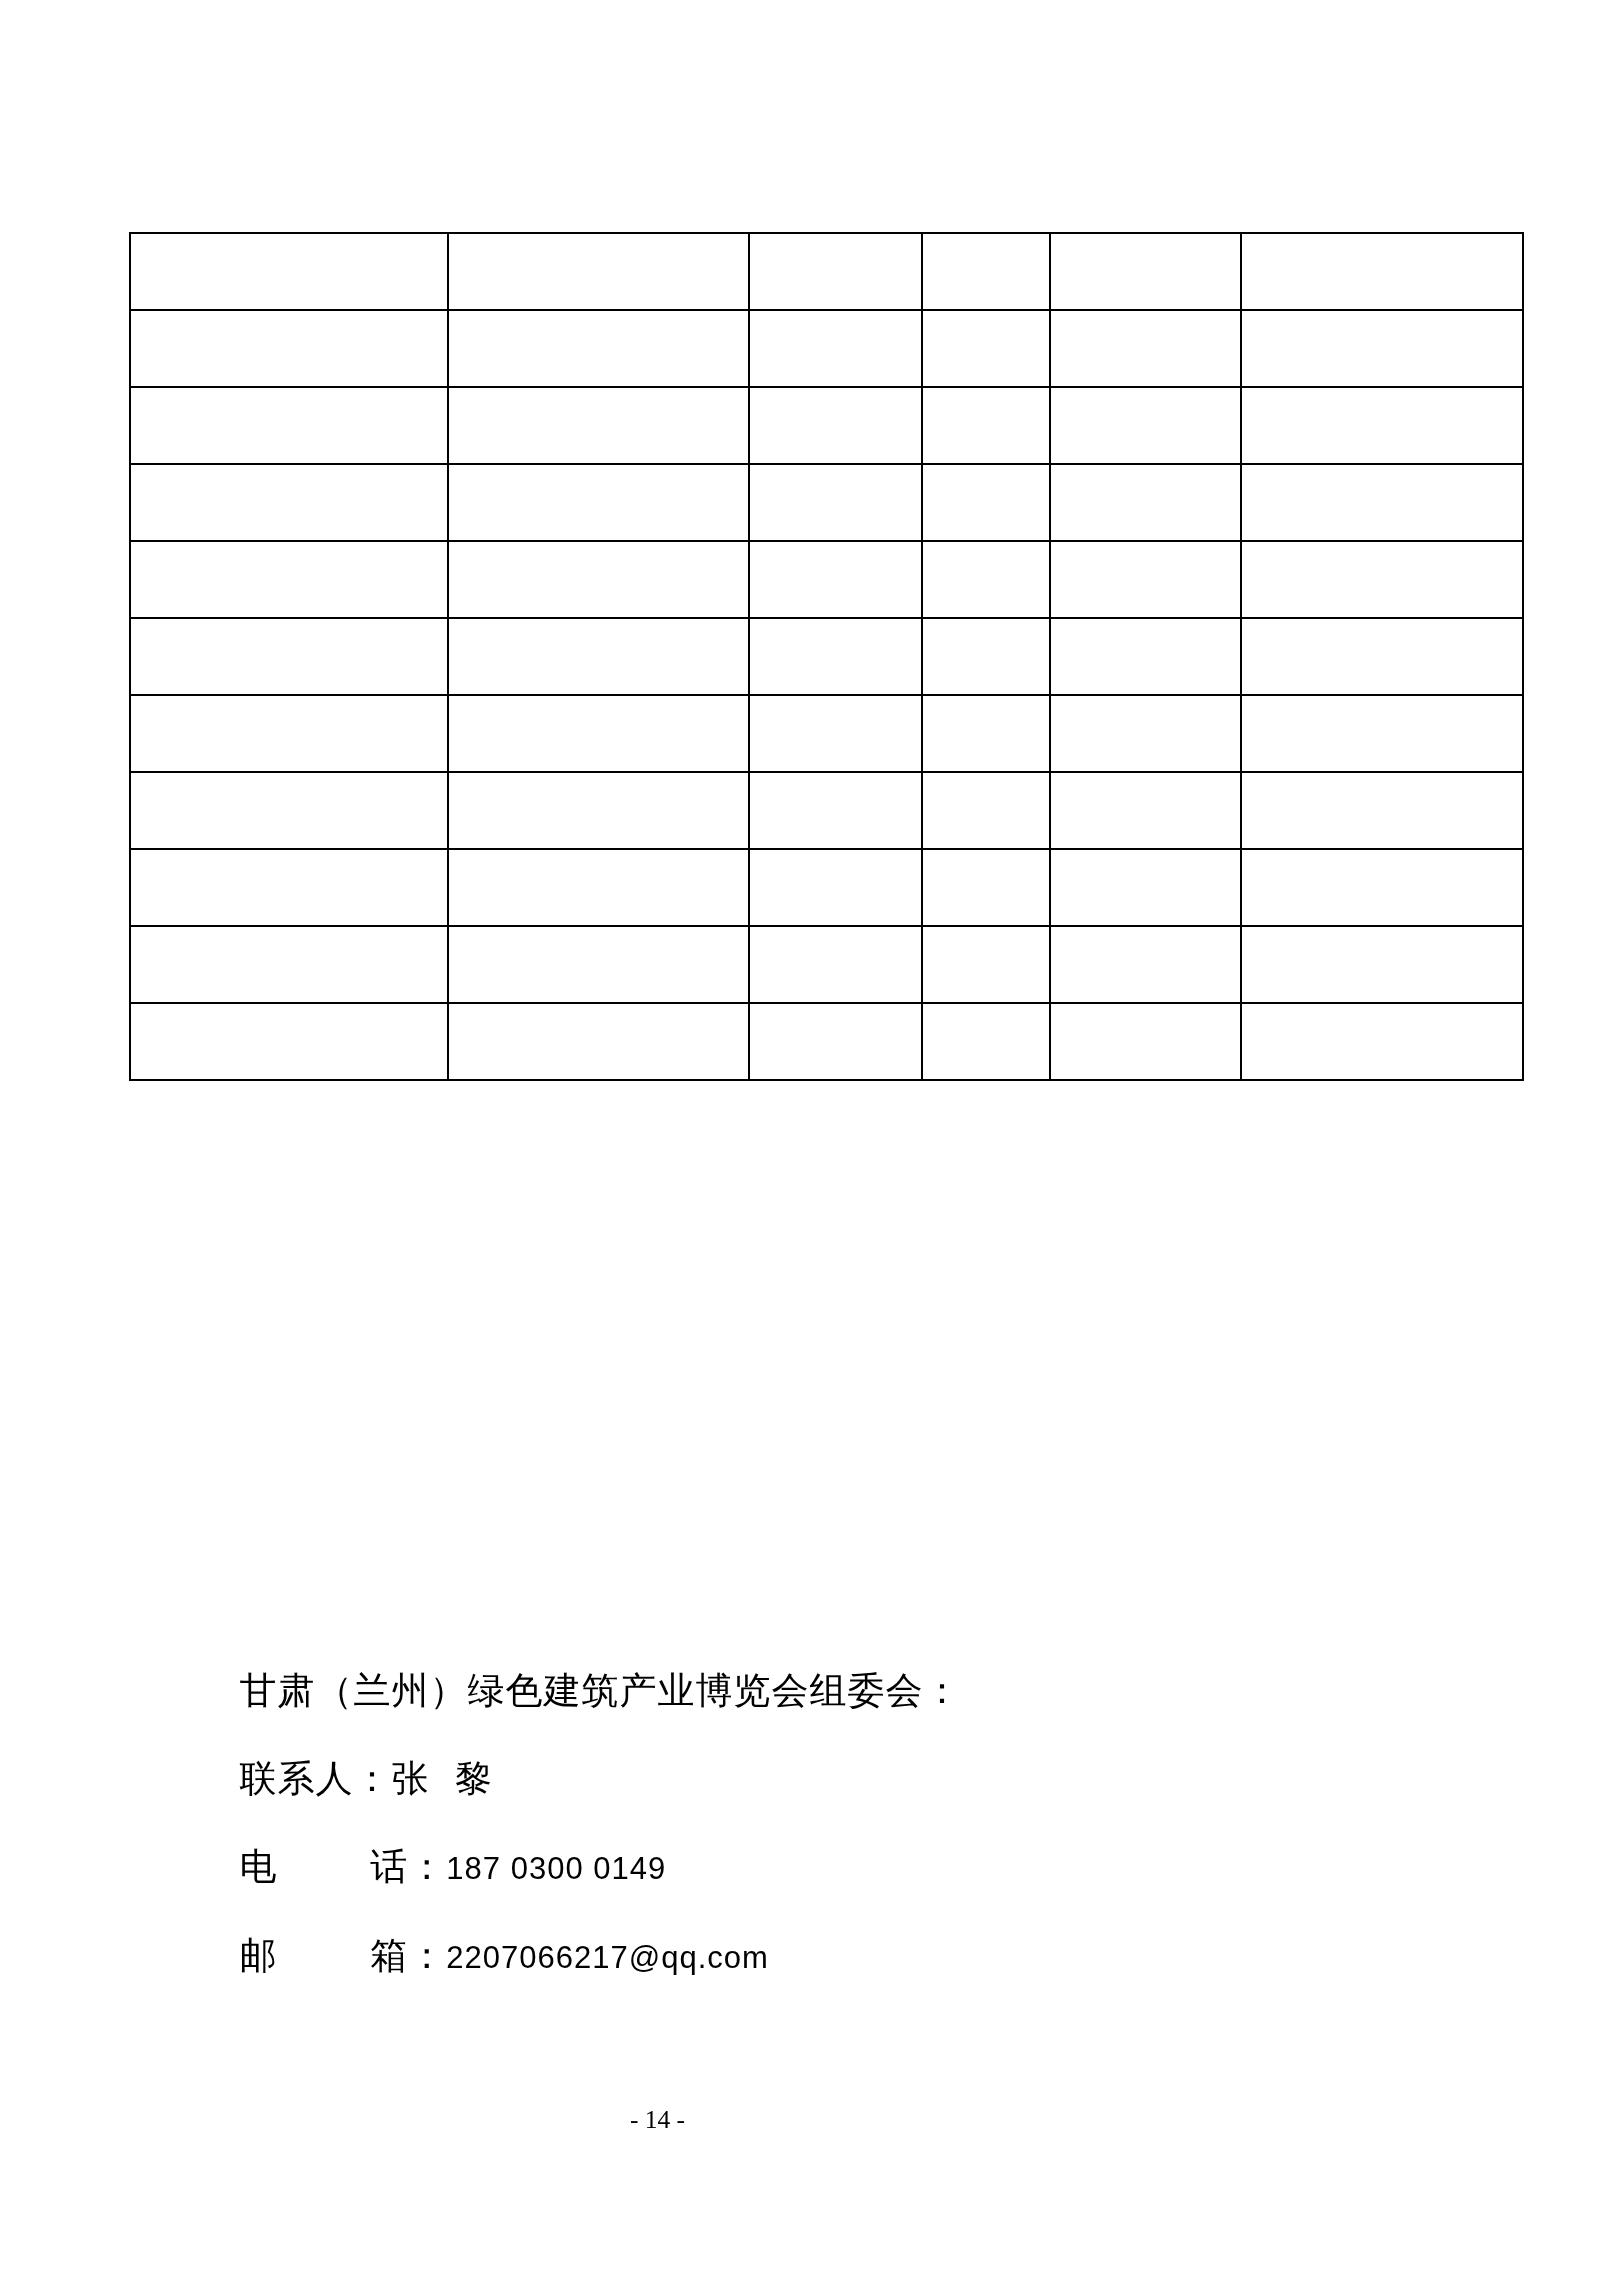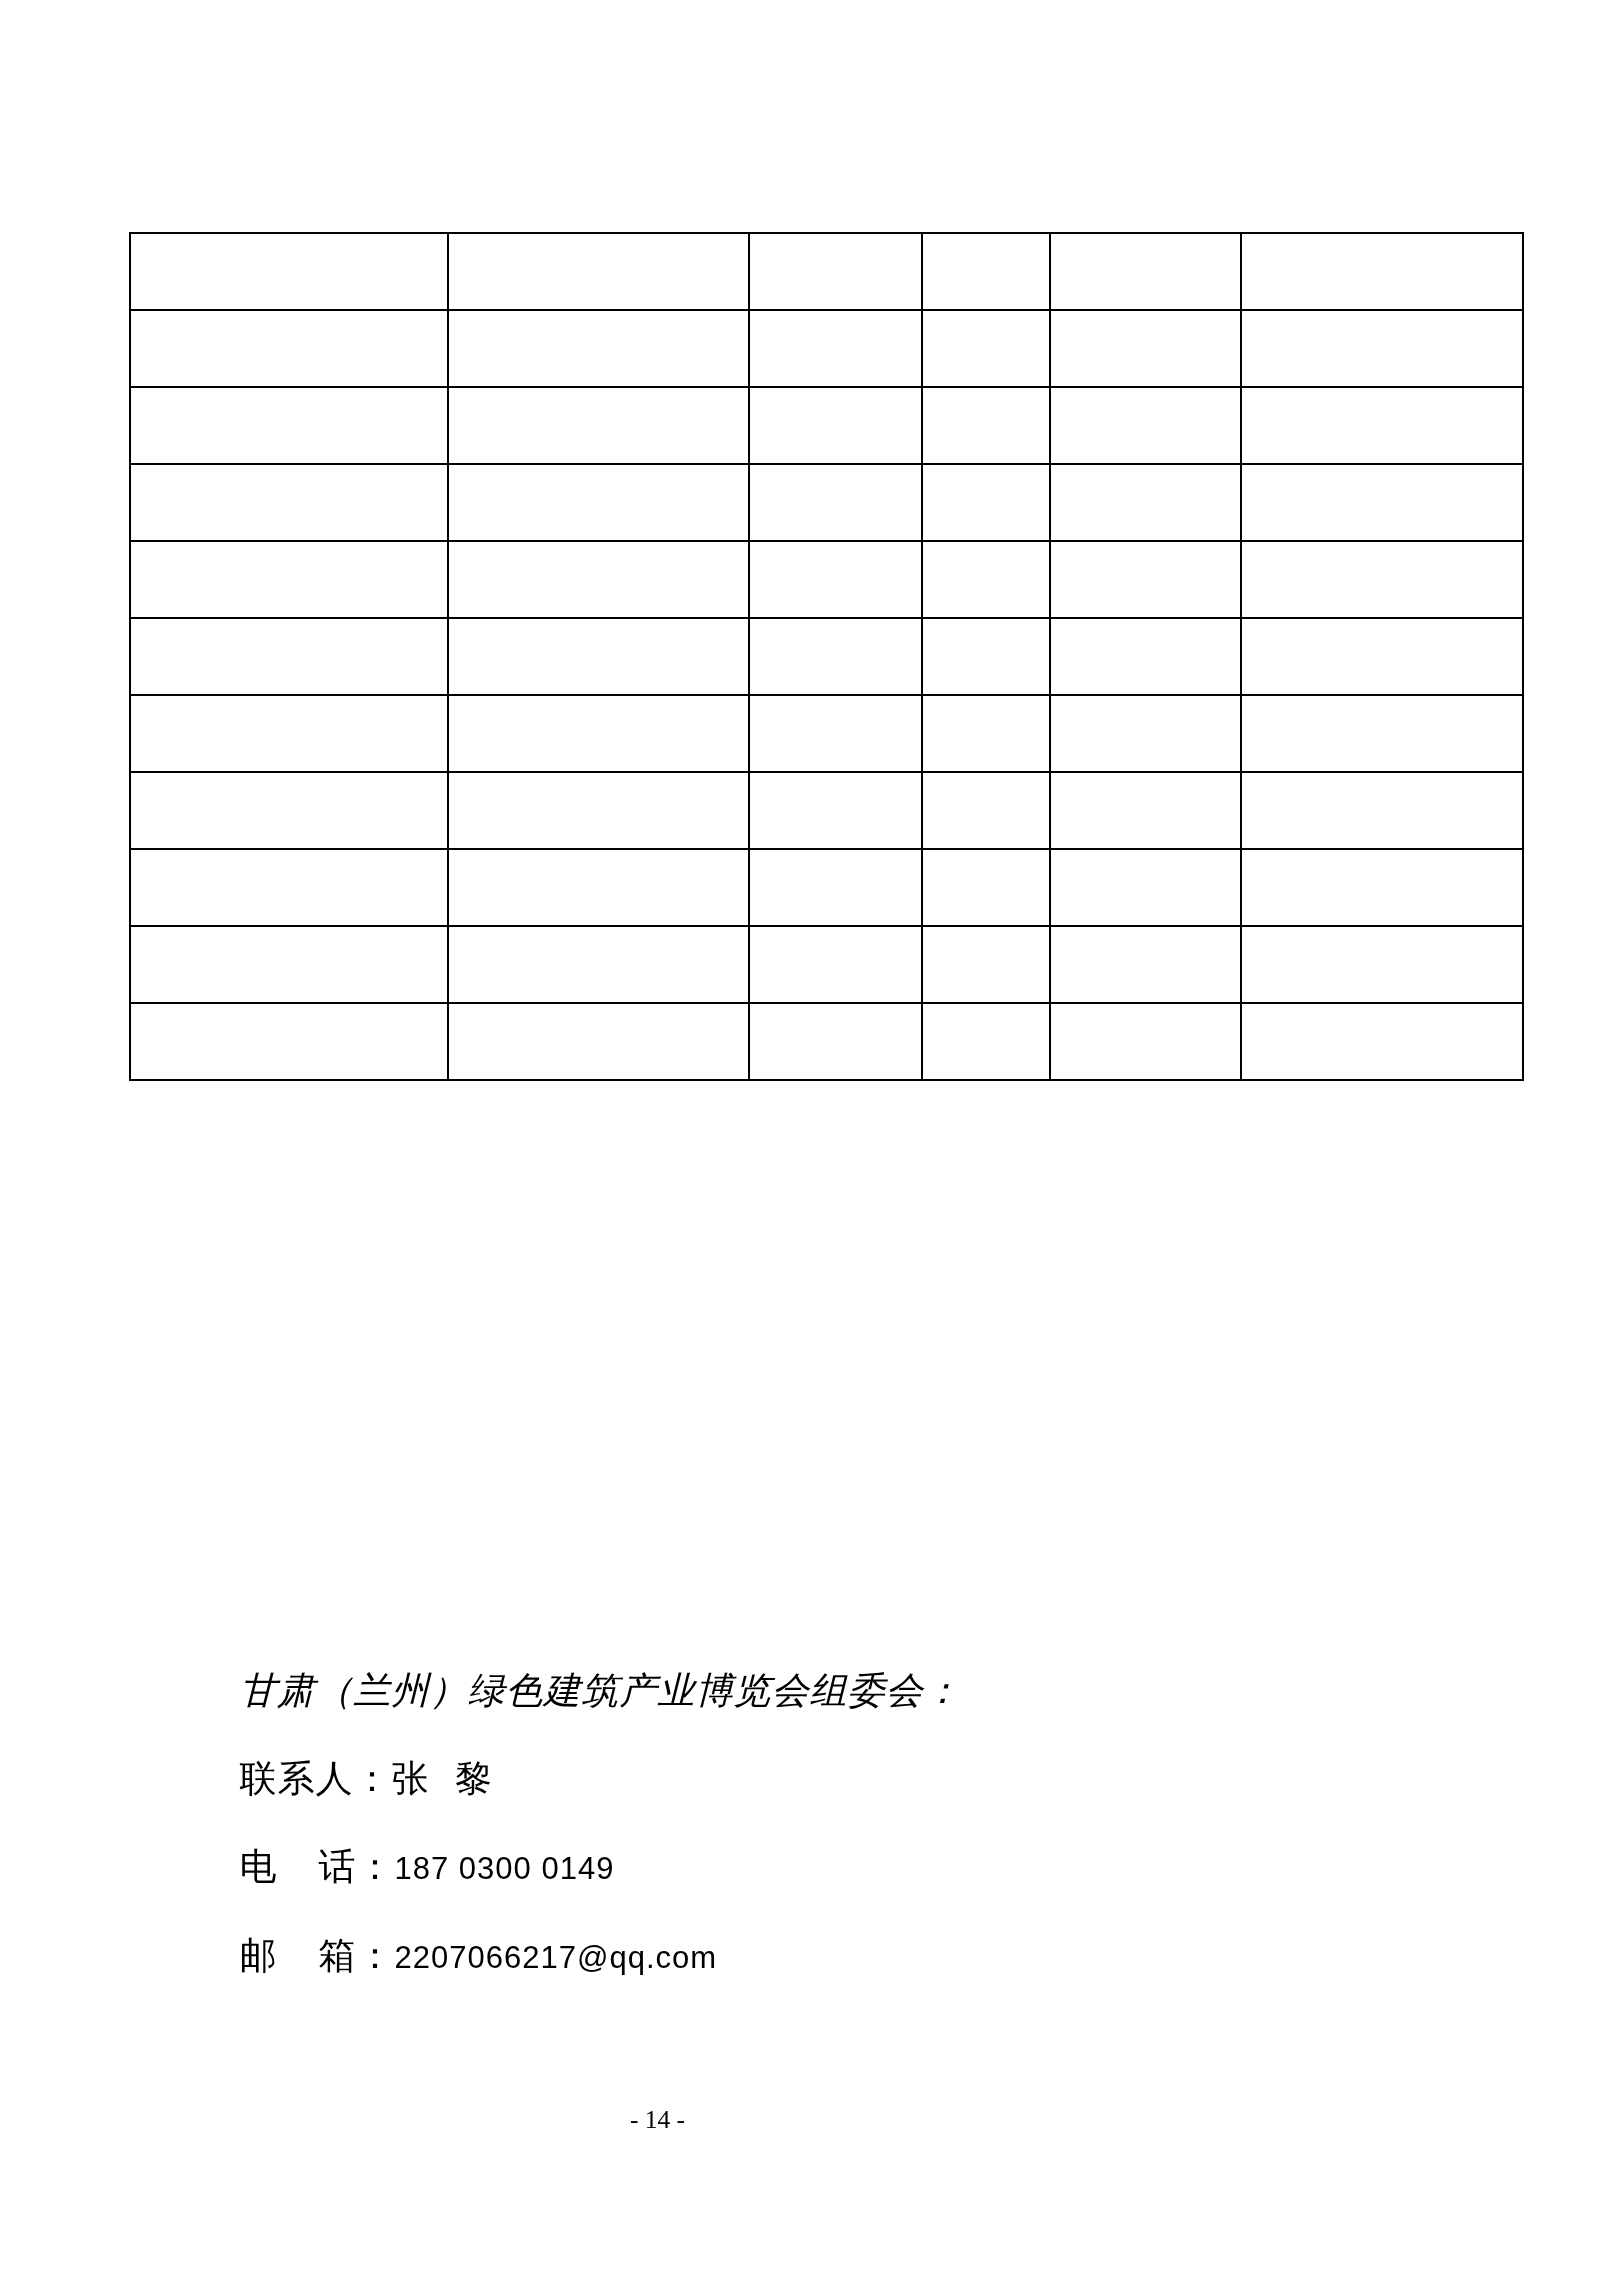--- a/index.html
+++ b/index.html
@@ -1,20 +1,20 @@
 <!DOCTYPE html>
 <html><head>
 <meta charset="utf-8">
 <style>
   html, body { margin:0; padding:0; background:#fff; }
   body { width:1621px; height:2293px; position:relative; overflow:hidden; font-family:"DejaVu Sans", sans-serif; color:#000; }
   .grid { position:absolute; left:129px; top:232px; width:1394px; border-collapse:collapse; table-layout:fixed; }
   .grid td { border:2px solid #000; height:75px; padding:0; }
   .contact { position:absolute; left:214px; font-size:37px; line-height:1; white-space:pre; font-family:"DejaVu Sans", sans-serif; letter-spacing:1px; }
-  .contact .lbl { font-family:Liberation Serif, serif; }
+  .contact .lbl { font-family:Liberation Mono, monospace; }
   .contact .val { font-family:"Liberation Sans", sans-serif; font-size:31px; }
   .pagenum { position:absolute; left:0; width:1315px; top:2105px; text-align:center; font-family:"Liberation Serif", serif; font-size:25.5px; }
 </style>
 </head>
 <body>
 
 <table class="grid">
   <colgroup>
     <col style="width:318px">
       <col style="width:301px">
@@ -108,21 +108,21 @@
         <td></td>
         <td></td>
         <td></td>
         <td></td>
         <td></td>
         <td></td>
       </tr>
     </tbody>
 </table>
 
-<div class="contact" style="top:1635px;font-style:italic;">
+<div class="contact" style="top:1635px;">
   <span>甘肃（兰州）绿色建筑产业博览会组委会：</span>
 </div>
 <div class="contact" style="top:1723px;">
   <span class="lbl">联系人：</span><span>张  黎</span>
 </div>
 <div class="contact" style="top:1811px;">
   <span class="lbl">电    话：</span><span class="val">187 0300 0149</span>
 </div>
 <div class="contact" style="top:1900px;">
   <span class="lbl">邮    箱：</span><span class="val">2207066217@qq.com</span>

